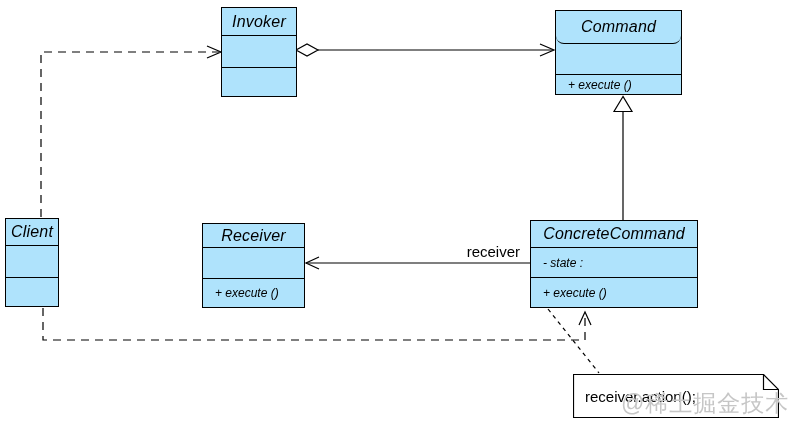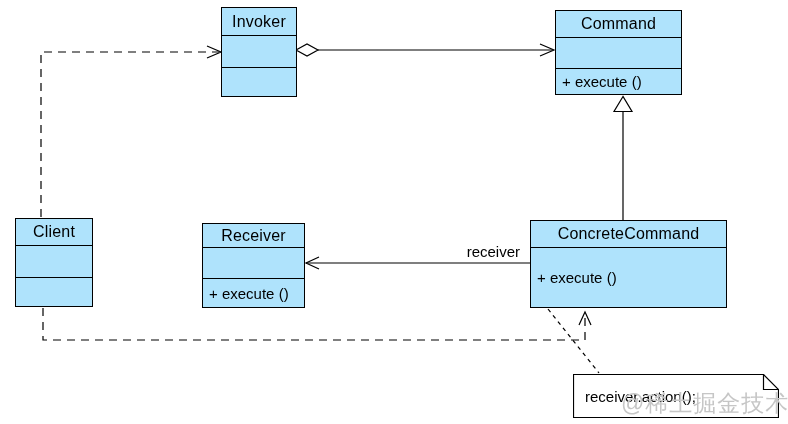--- a/index.html
+++ b/index.html
@@ -16,47 +16,47 @@
   }
   .cls {
     position:absolute;
     background:#AFE3FC;
     border:1px solid #000000;
     box-sizing:border-box;
     display:flex; flex-direction:column;
     z-index:1;
     color:#000000;
   }
-  .cls .row { box-sizing:border-box; display:flex; align-items:center; }
+  .cls .row { box-sizing:border-box; display:flex; align-items:center;font-style:italic; }
   .cls .name {
     justify-content:center;
     font-size:16px;
     border-bottom:1px solid #000000;
     letter-spacing:0.2px;
   }
   .cls .attr { border-bottom:1px solid #000000; }
   .cls .attr, .cls .meth {
-    font-size:15px;
-    padding-left:6px;
+    font-size:12px;
+    padding-left:12px;
   }
   .cls .meth { flex:1; }
 
   #box-invoker  { left:221px; top:7px;   width:76px;  height:90px; }
   #box-invoker .name { height:28px; } #box-invoker .attr { height:32px; }
 
   #box-command  { left:555px; top:10px;  width:127px; height:85px; }
-  #box-command .name { height:27px; } #box-command .attr { height:31px; }
+  #box-command .name { height:33px;border-radius:8px; } #box-command .attr { height:31px; }
 
-  #box-client   { left:15px;   top:218px; width:78px;  height:89px; }
+  #box-client   { left:5px;   top:218px; width:54px;  height:89px; }
   #box-client .name { height:27px; } #box-client .attr { height:32px; }
 
   #box-receiver { left:202px; top:223px; width:103px; height:85px; }
   #box-receiver .name { height:24px; } #box-receiver .attr { height:31px; }
 
-  #box-concrete { left:530px; top:220px; width:197px; height:88px;text-align:right; }
+  #box-concrete { left:530px; top:220px; width:168px; height:88px;text-align:right; }
   #box-concrete .name { height:27px; } #box-concrete .attr { height:30px; }
 
   #role-receiver {
     position:absolute; left:448px; top:243px; width:72px;
     text-align:right; font-size:15px; color:#000000; z-index:1;
   }
 
   #note {
     position:absolute; left:573px; top:374px; width:206px; height:44px;
     z-index:2;
@@ -119,20 +119,21 @@
   </div>
 
   <div class="cls" id="box-receiver">
     <div class="row name">Receiver</div>
     <div class="row attr"></div>
     <div class="row meth">+ execute ()</div>
   </div>
 
   <div class="cls" id="box-concrete">
     <div class="row name">ConcreteCommand</div>
+    <div class="row attr">- state :</div>
     <div class="row meth">+ execute ()</div>
   </div>
 
   <div id="role-receiver">receiver</div>
 
   <div id="note">
     <svg width="206" height="44" viewBox="0 0 206 44" fill="#ffffff" stroke="#000000" stroke-width="1.2">
       <polygon points="0.5,0.5 190.5,0.5 205.5,15.5 205.5,43.5 0.5,43.5"></polygon>
       <polyline points="190.5,0.5 190.5,15.5 205.5,15.5" fill="none"></polyline>
     </svg>

